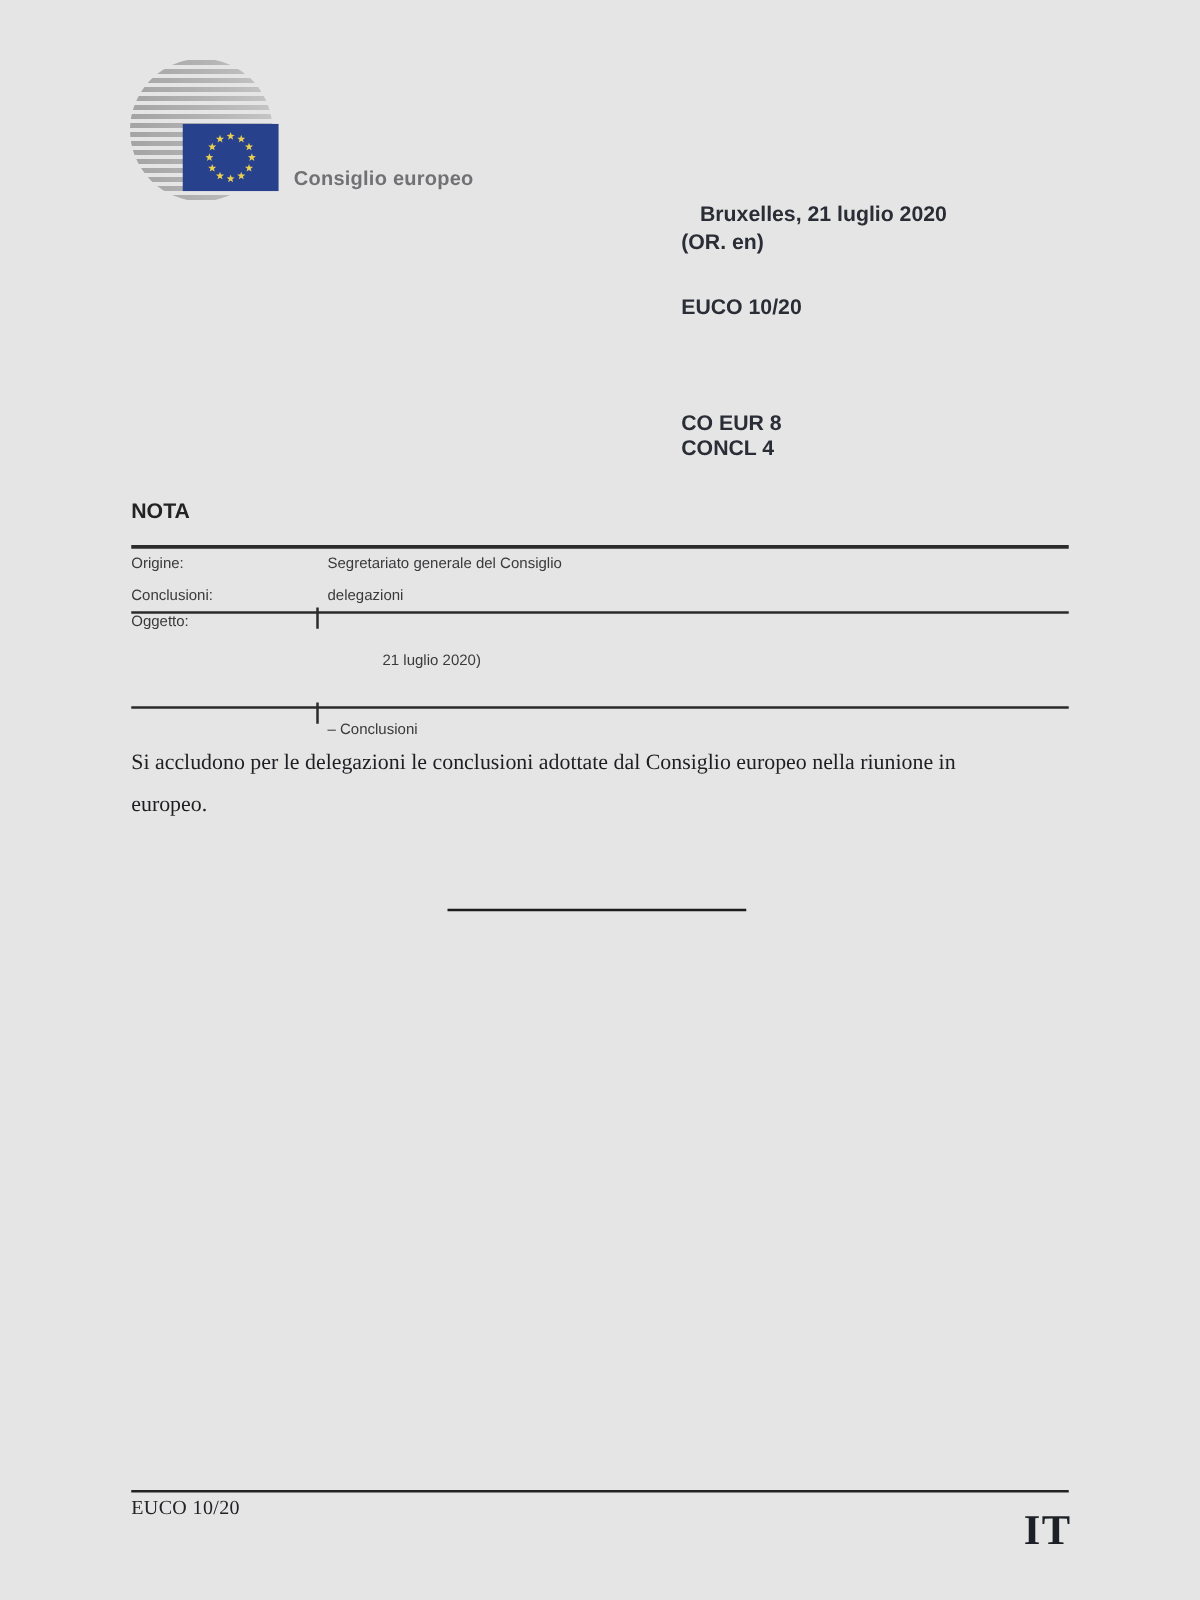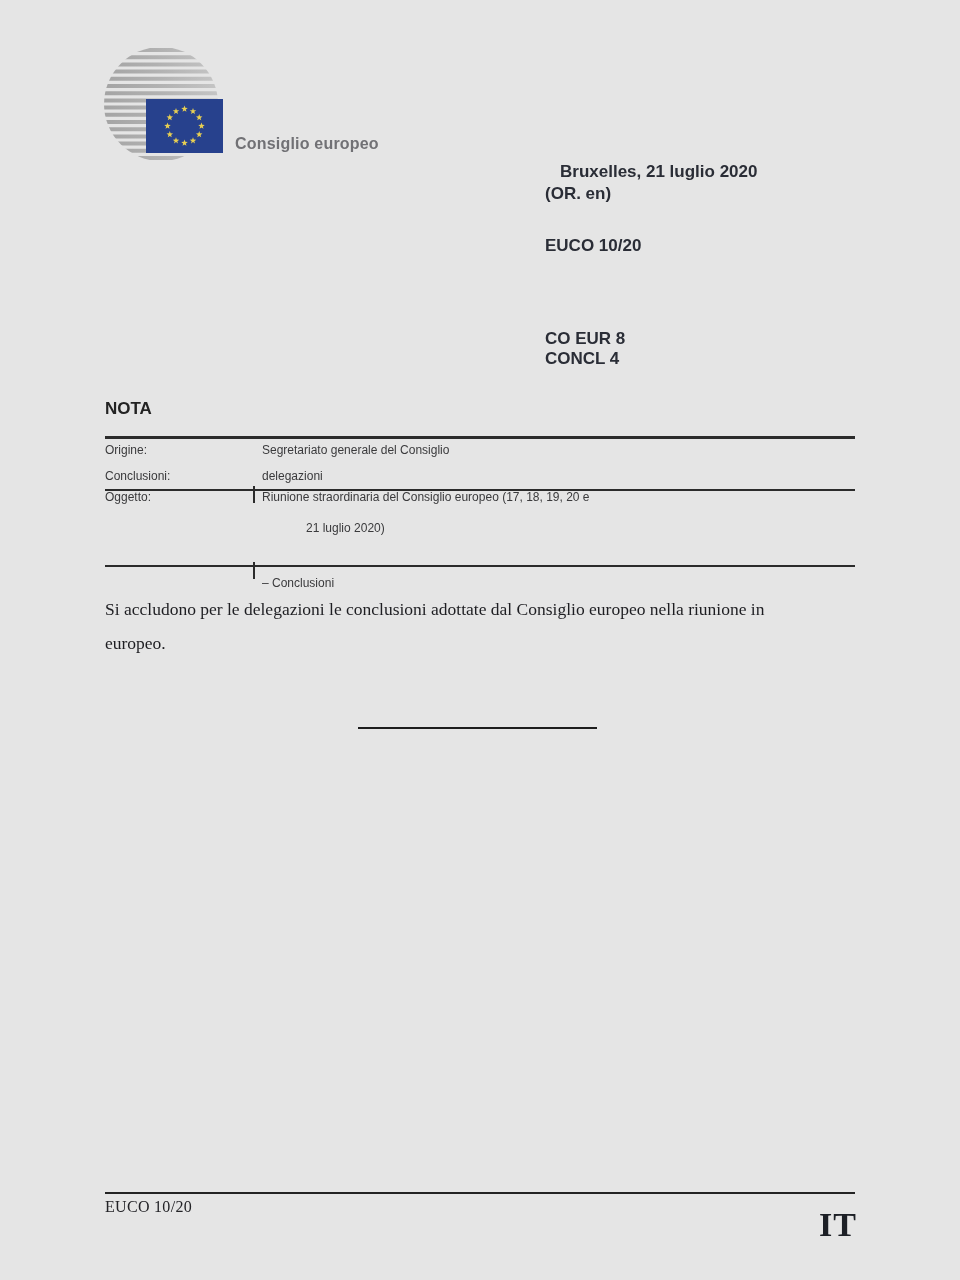--- a/index.html
+++ b/index.html
@@ -213,21 +213,20 @@
 
   <div class="cell lbl row1">Origine:</div>
   <div class="cell val row1">Segretariato generale del Consiglio</div>
   <div class="cell lbl row2">Conclusioni:</div>
   <div class="cell val row2">delegazioni</div>
 
   <div class="rule rule-mid"></div>
   <div class="col-tick tick-1"></div>
 
   <div class="cell lbl row3">Oggetto:</div>
-  <div class="cell val row3">Riunione straordinaria del Consiglio europeo (17, 18, 19, 20 e</div>
   <div class="cell val row3b">21 luglio 2020)</div>
   <div class="cell val row3c">– Conclusioni</div>
 
   <div class="rule rule-bottom"></div>
   <div class="col-tick tick-2"></div>
 
   <div class="body-par">
     <div class="body-line">Si accludono per le delegazioni le conclusioni adottate dal Consiglio europeo nella riunione in</div>
     <div class="body-line">europeo.</div>
   </div>

